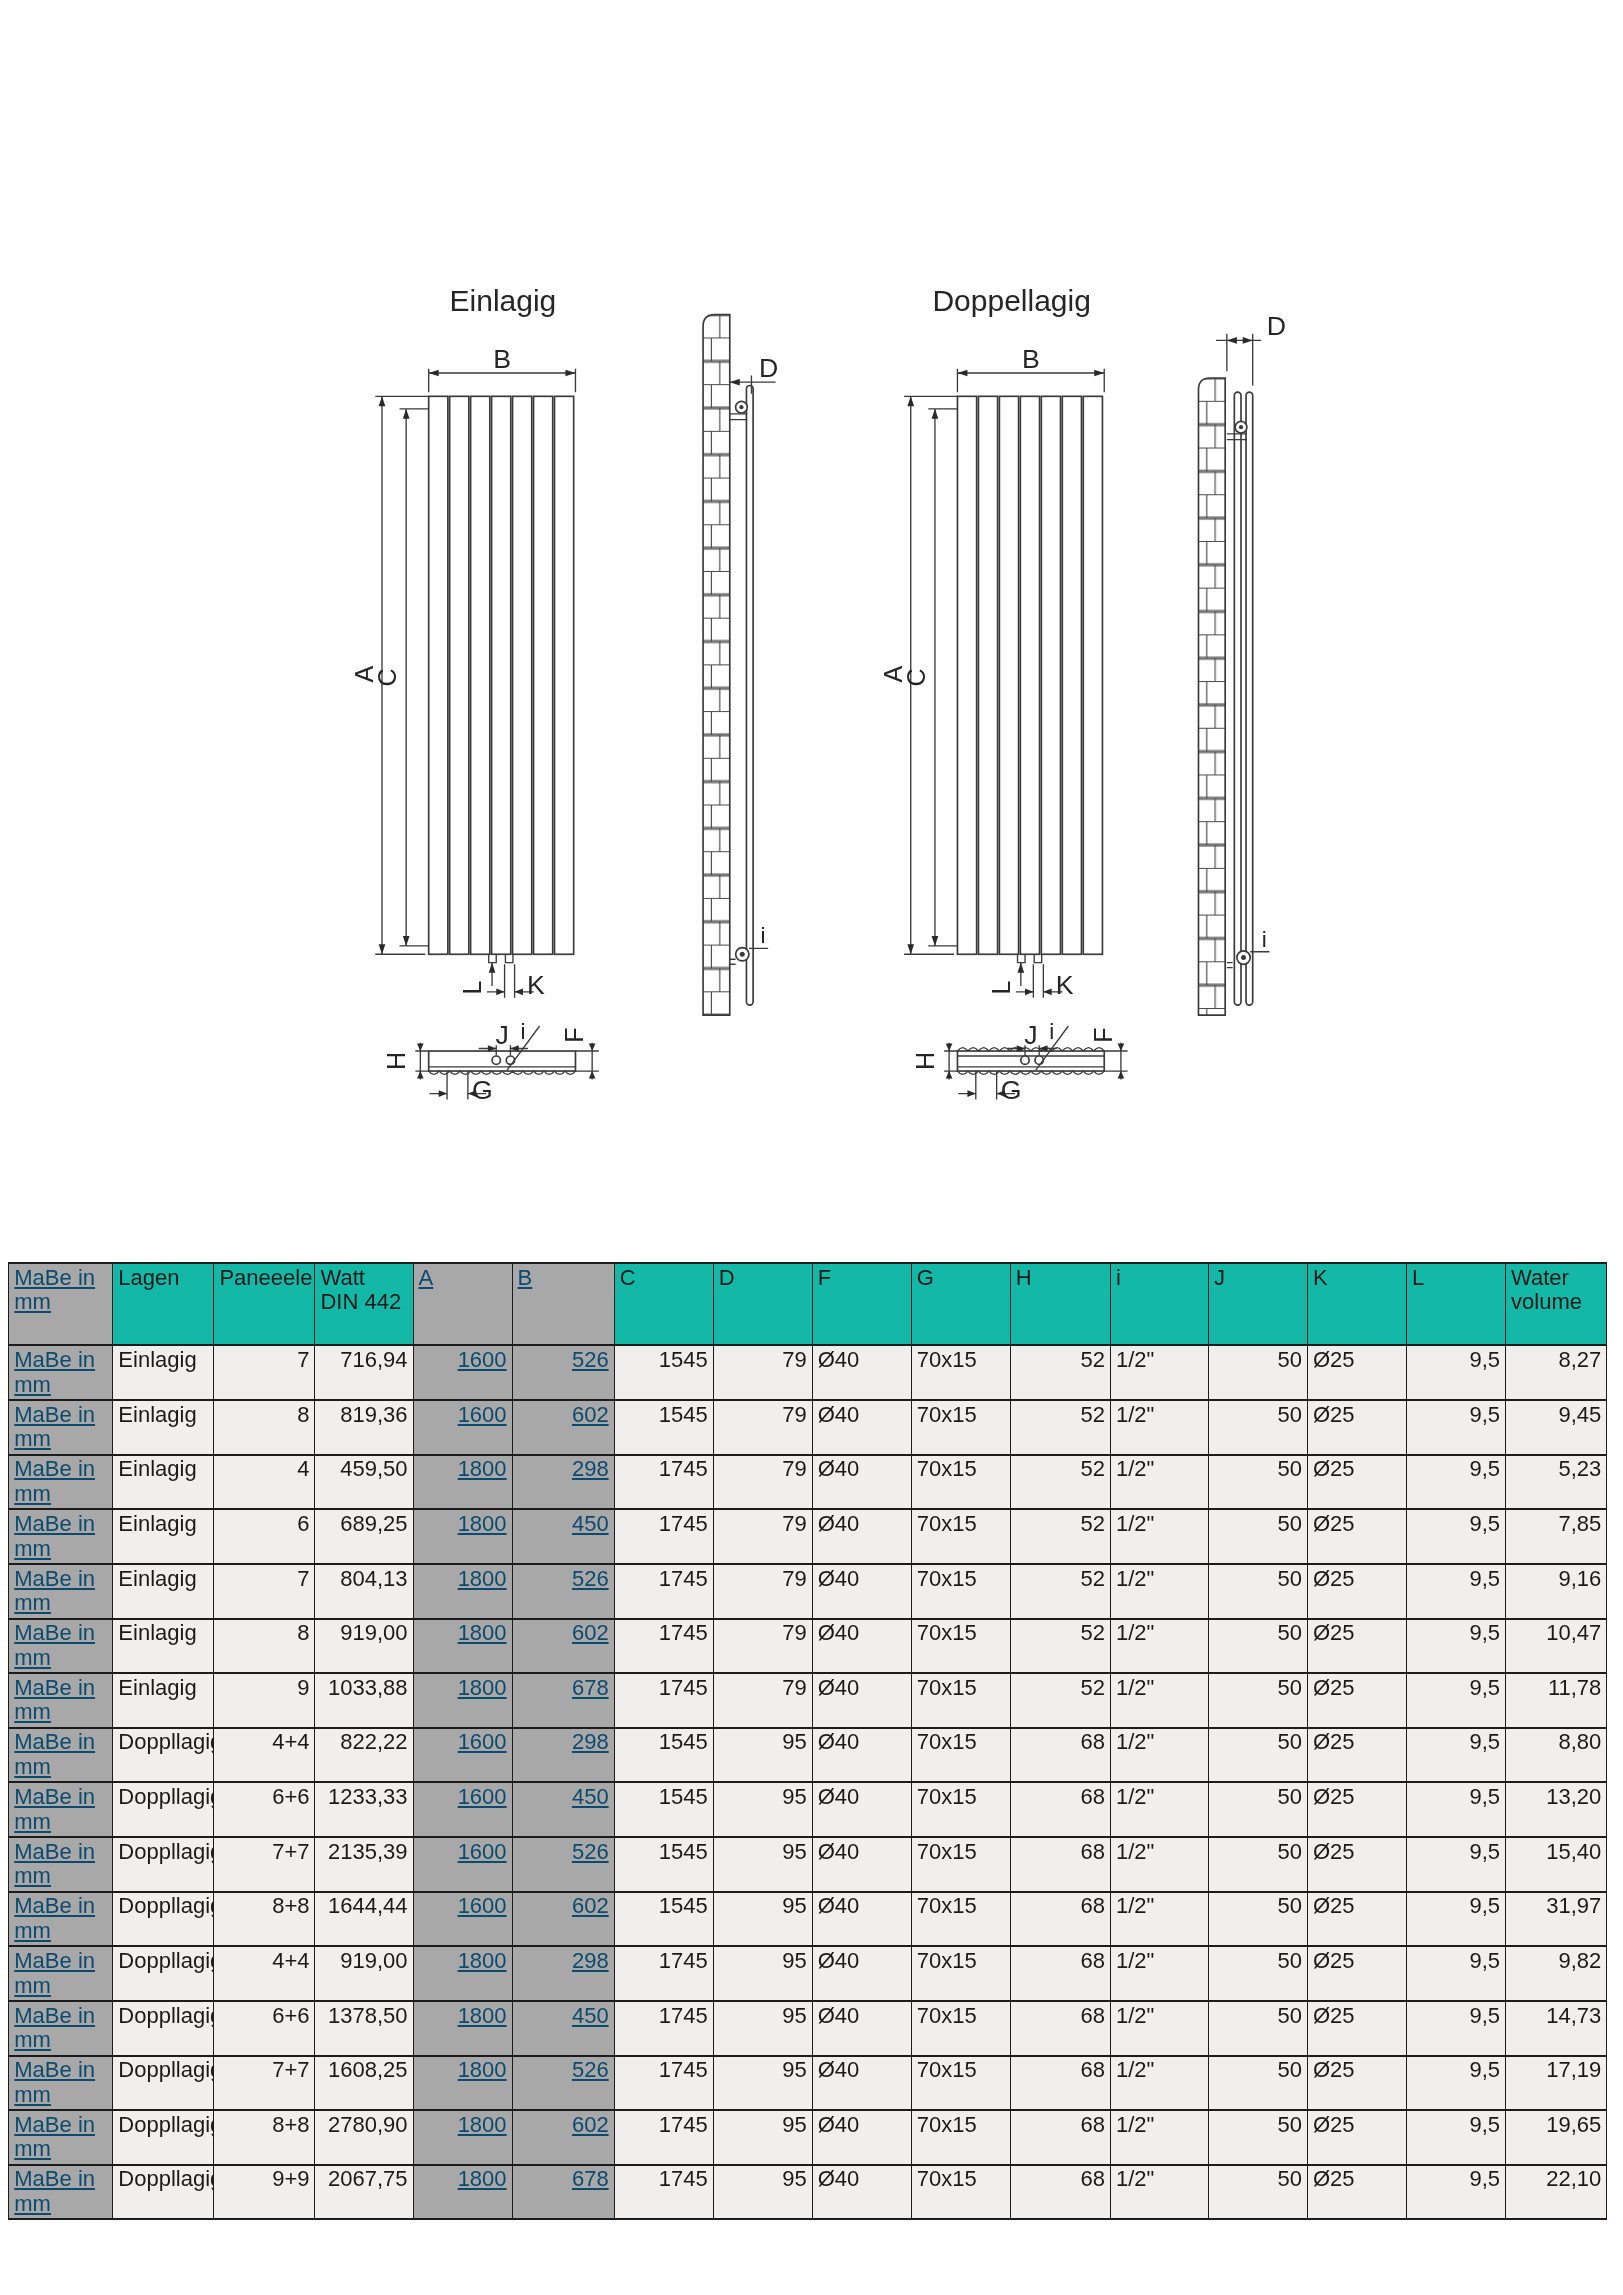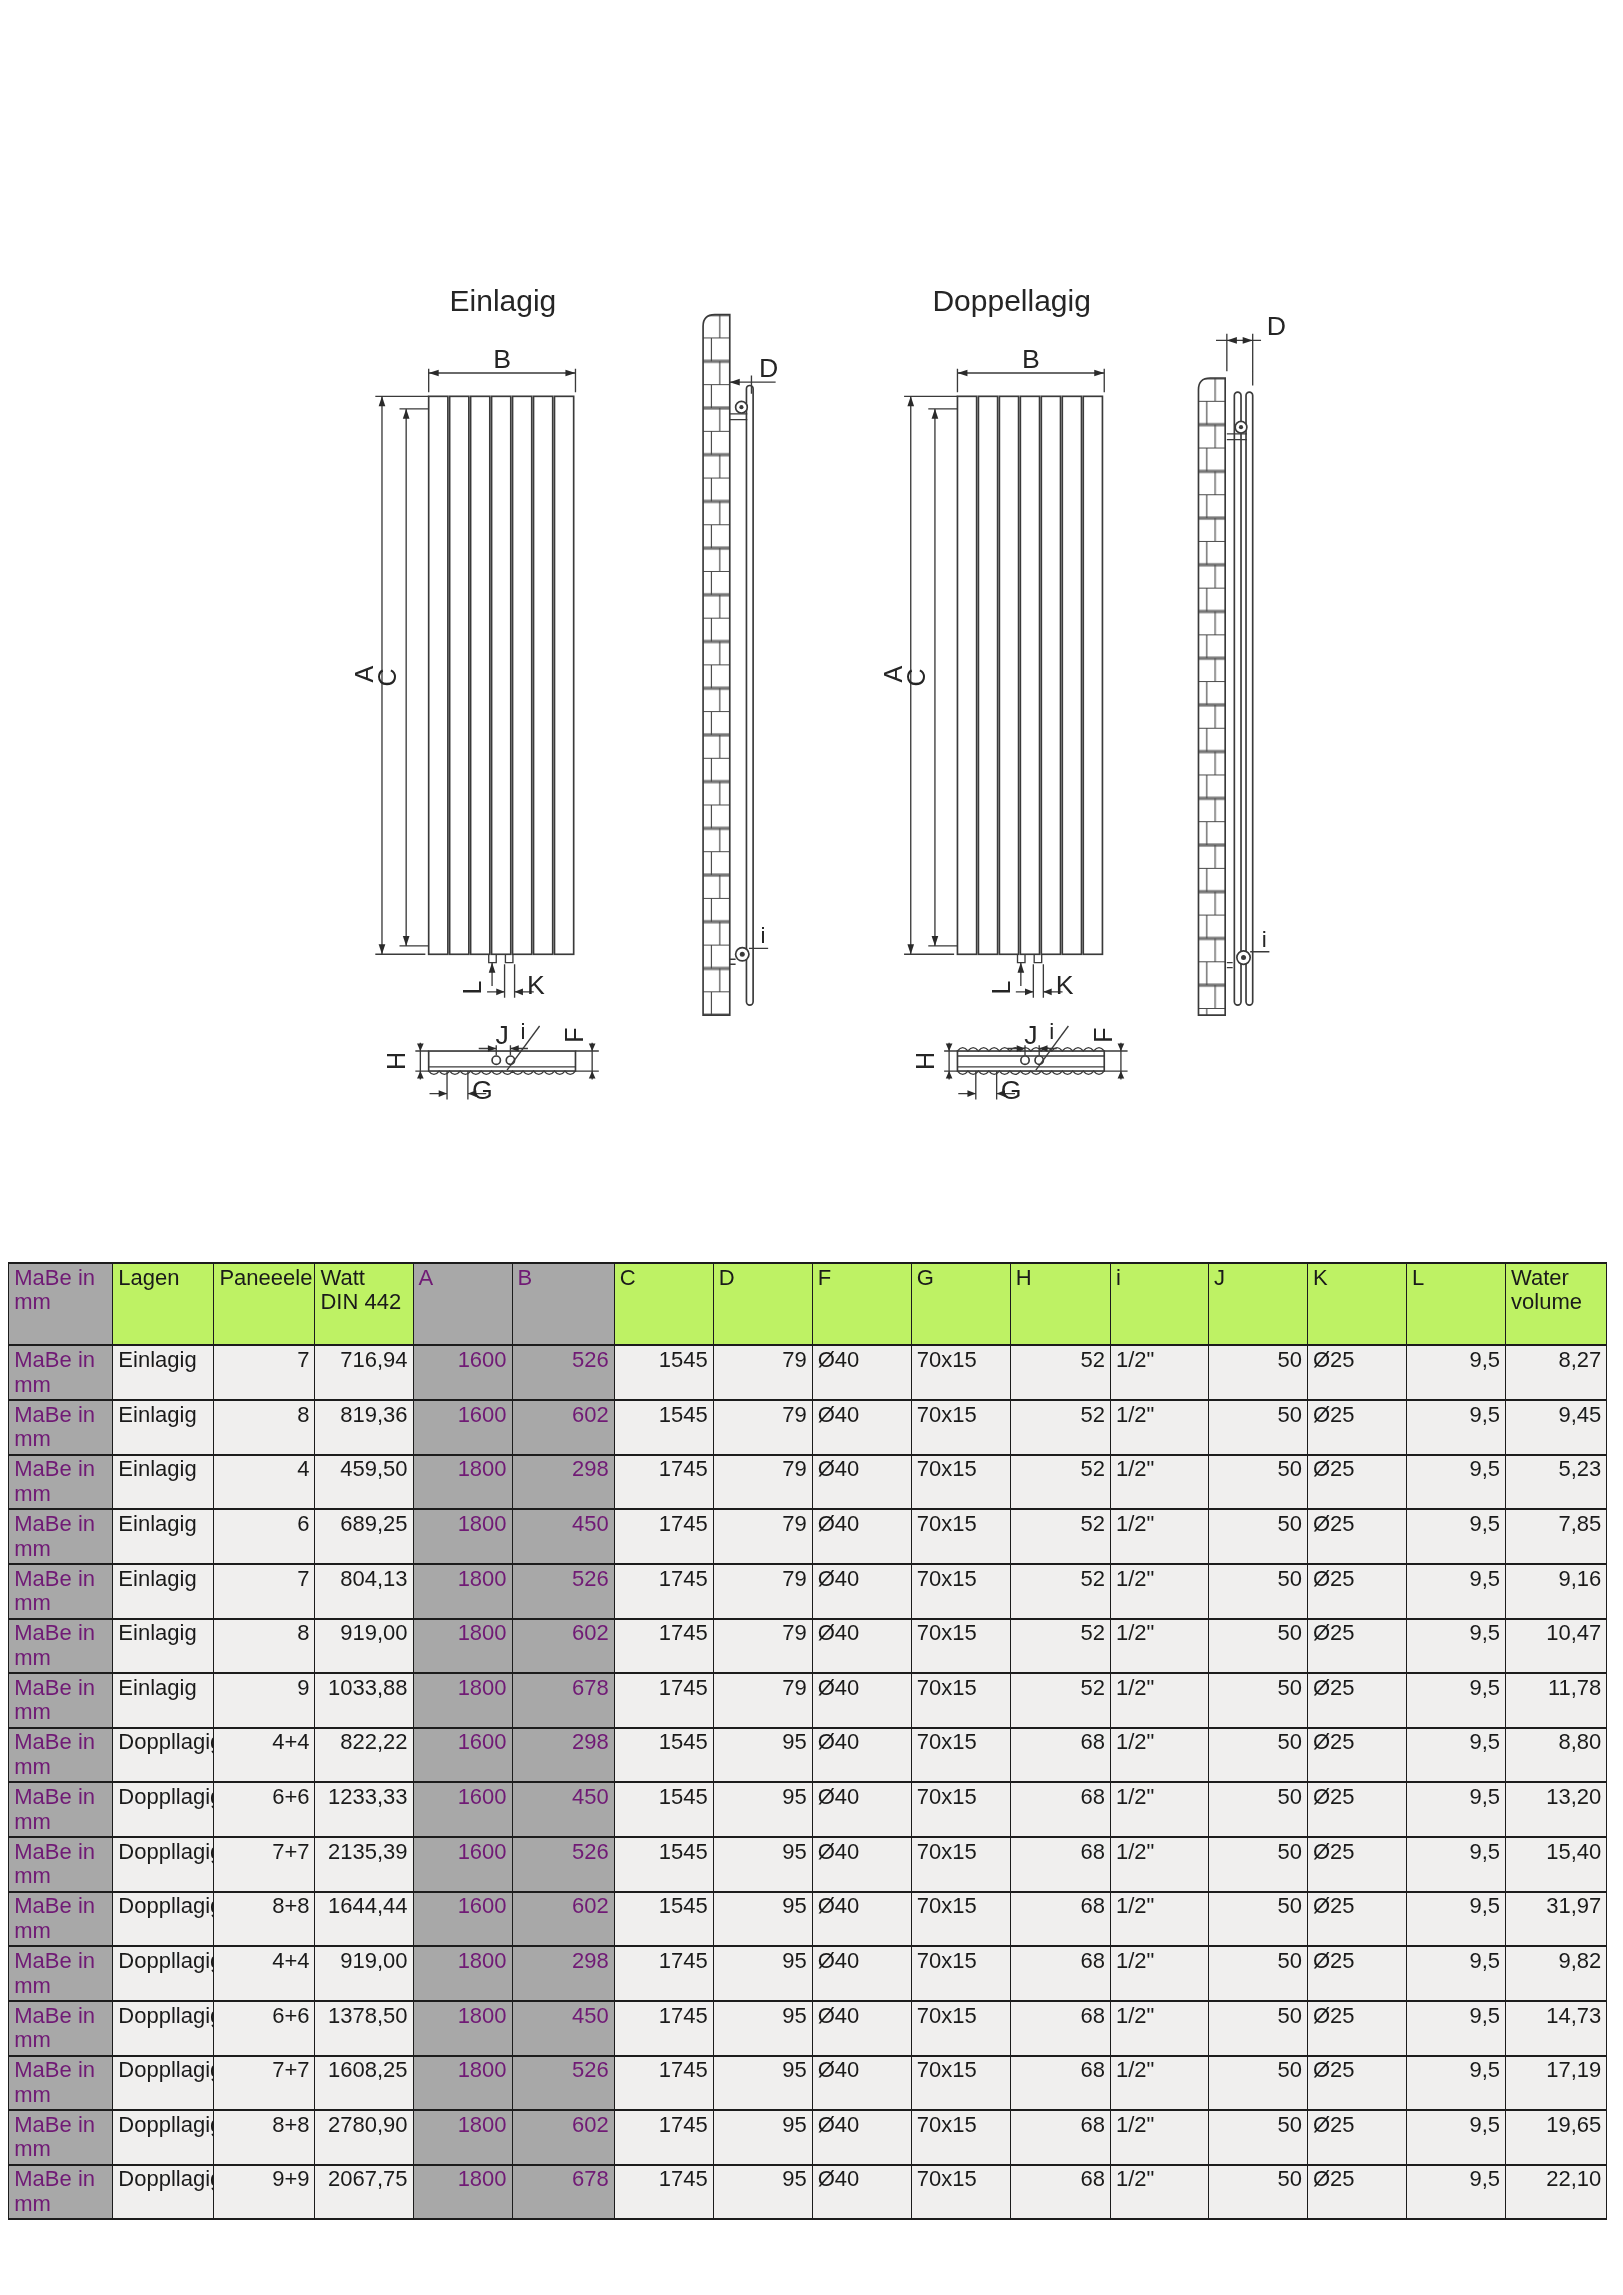--- a/index.html
+++ b/index.html
@@ -16,23 +16,23 @@
   svg .dimi{font-size:27px;}
   .hidden{display:none;}
 
   table.spec{position:absolute;left:8.3px;top:1262px;width:1599px;
     border-collapse:collapse;table-layout:fixed;
     font-size:22px;line-height:1.12;color:#1a1a1a;}
   table.spec th,table.spec td{
     border-left:1.7px solid #1c1c1c;border-right:1.7px solid #1c1c1c;
     border-top:2.5px solid #1c1c1c;border-bottom:2.5px solid #1c1c1c;
     padding:1.7px 5px;vertical-align:top;overflow:hidden;white-space:pre-line;}
-  table.spec th{font-weight:400;text-align:left;height:77px;background:#bef264;}
+  table.spec th{font-weight:400;text-align:left;height:77px;background:#14b8a6;}
   table.spec td{height:43px;background:#f0efee;}
-  table.spec .gray{background:#a8a8a8;color:#701a75;}
+  table.spec .gray{background:#a8a8a8;color:#0c4a6e;text-decoration:underline;}
   table.spec .r{text-align:right;}
   table.spec .l{text-align:left;}
 </style>
 </head>
 <body>
 
 <div class="canvas">
 
 <svg width="1623" height="1218" viewBox="0 0 1946 1460">
   <defs>

